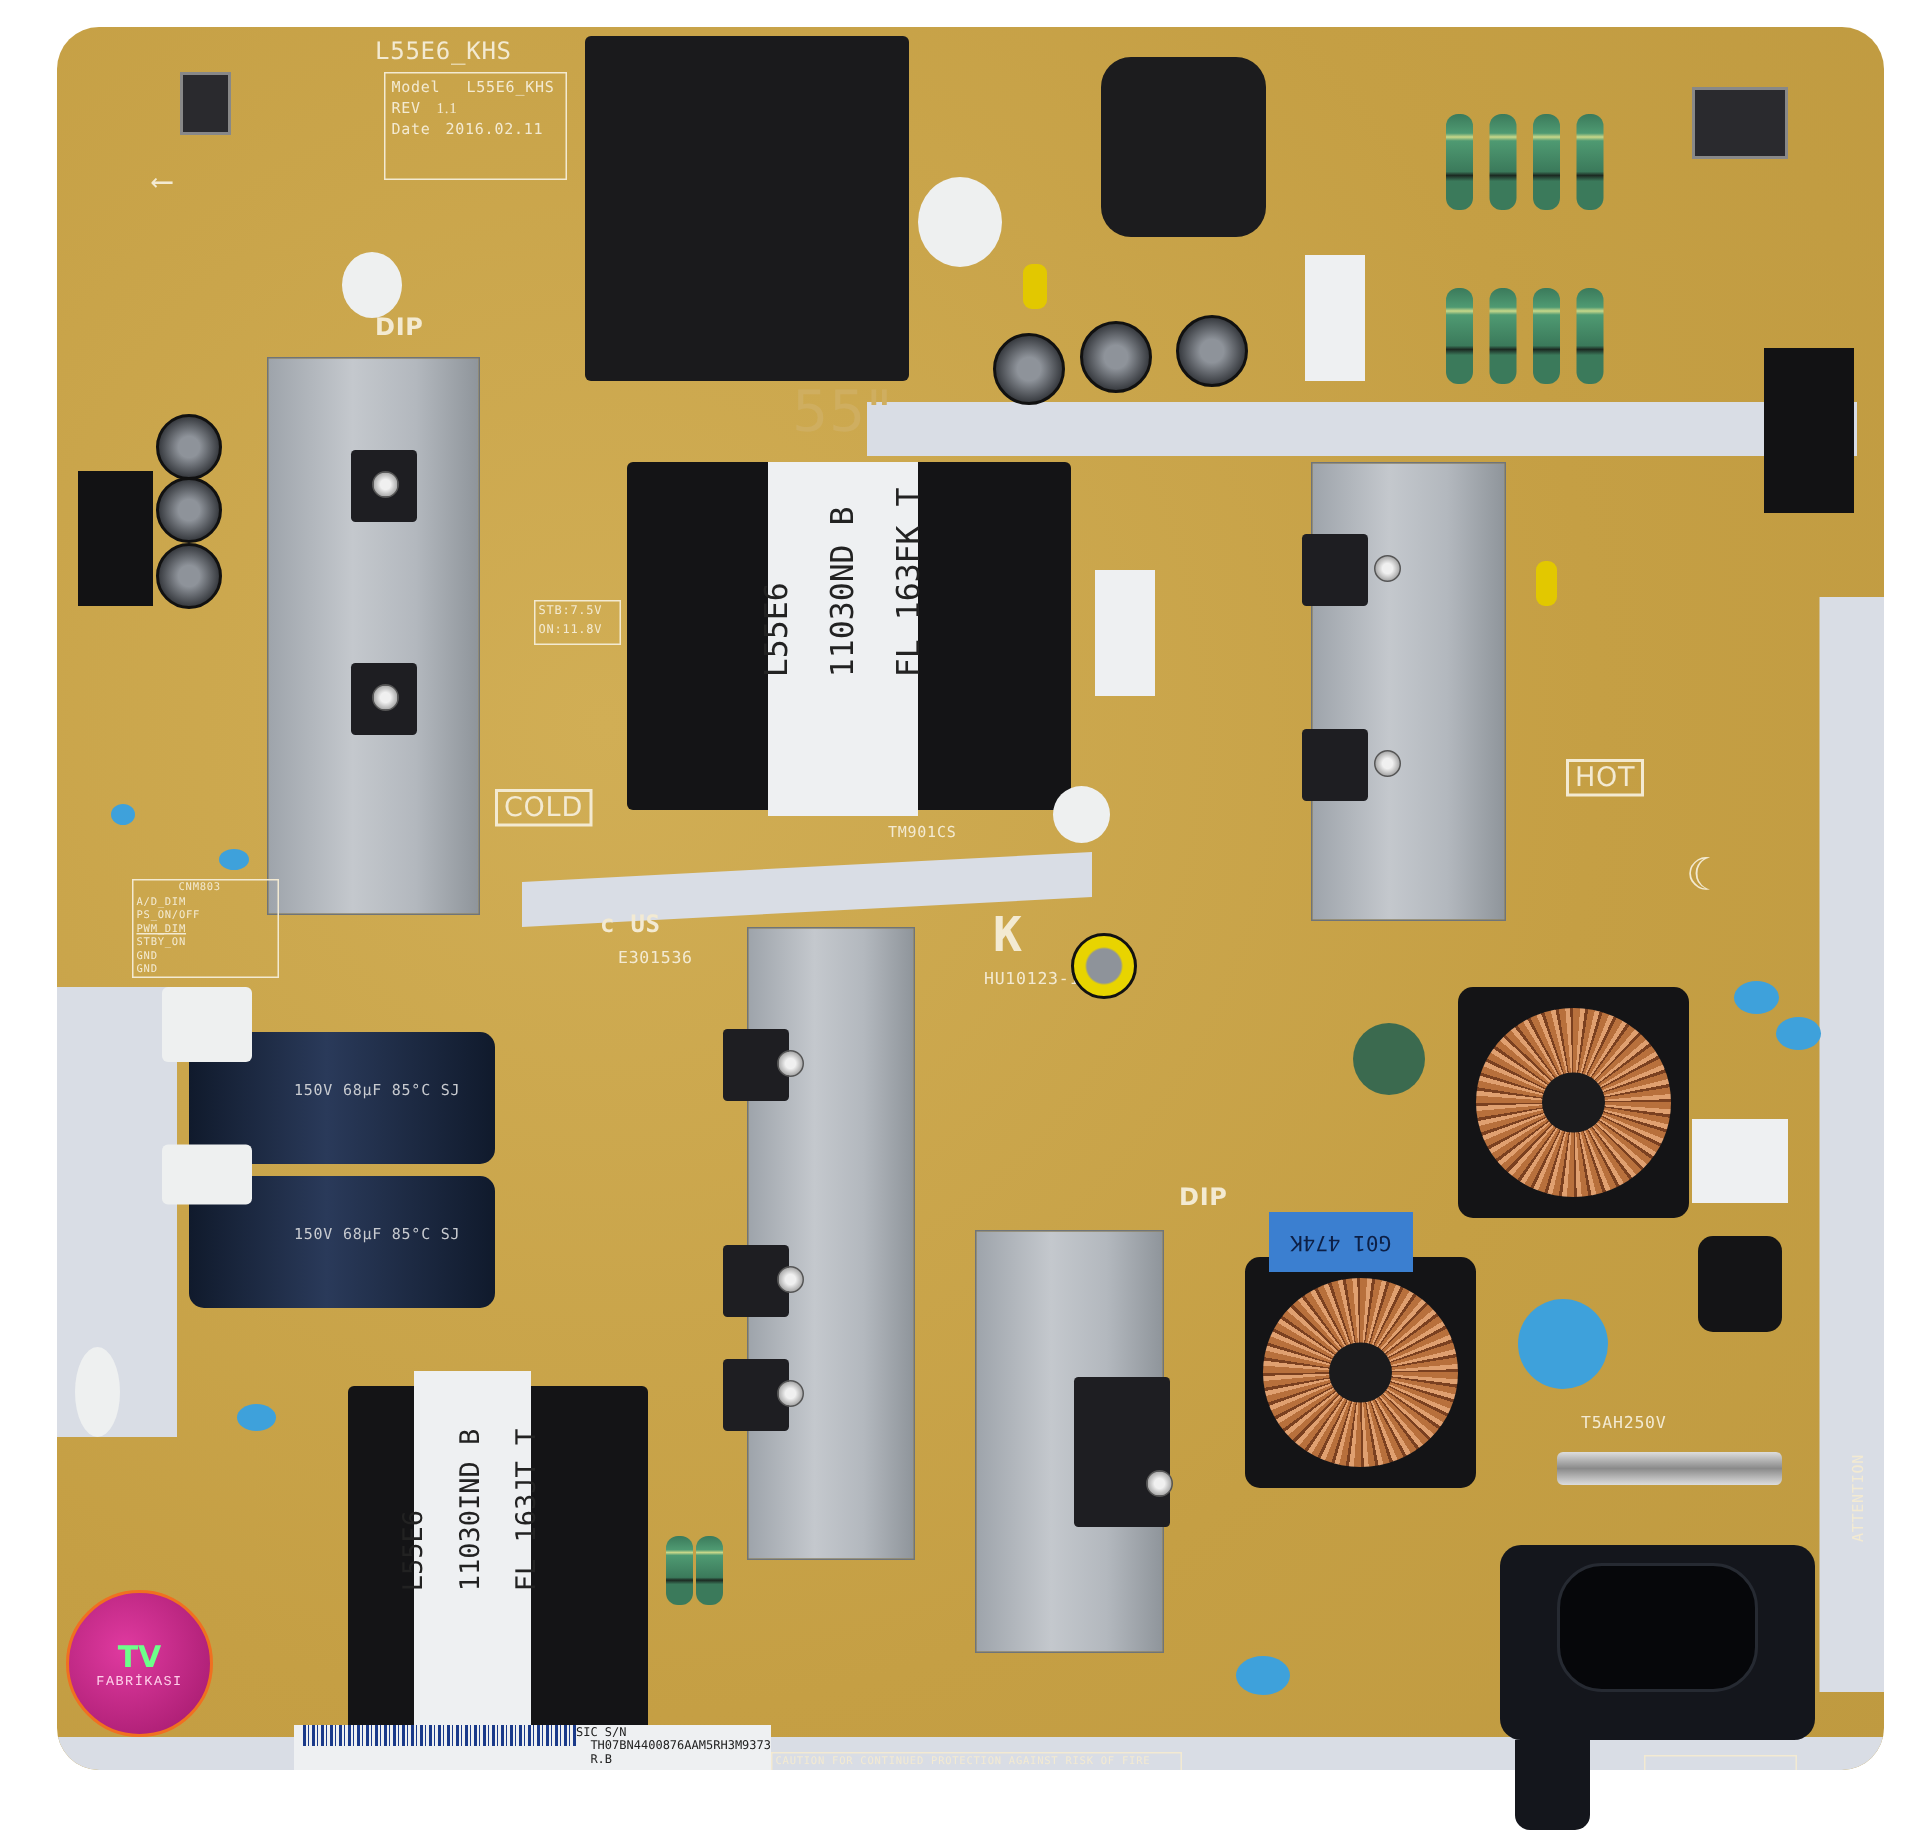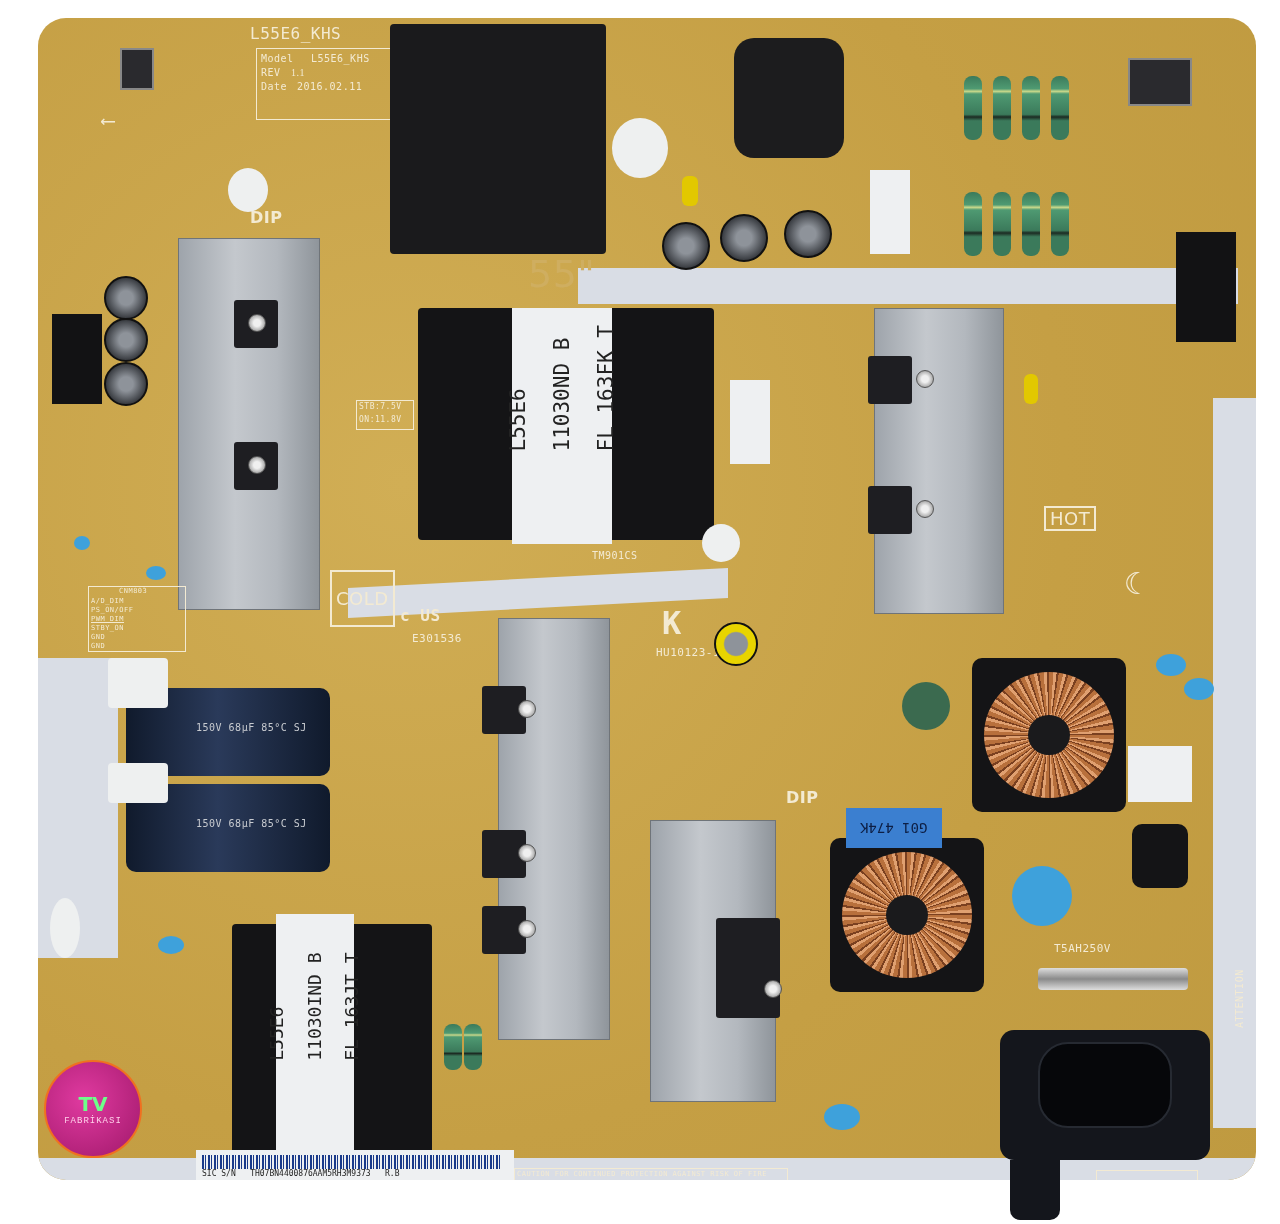--- a/index.html
+++ b/index.html
@@ -30,21 +30,21 @@
 
 <div class="board">
 
   <div class="lane" style="left:310px;top:560px;width:380px;height:30px;transform:skewY(-3deg);"></div>
   <div class="lane" style="left:540px;top:250px;width:660px;height:36px;"></div>
   <div class="lane" style="left:0;top:640px;width:80px;height:300px;"></div>
   <div class="lane" style="left:1175px;top:380px;width:43px;height:730px;"></div>
   <div class="lane" style="left:0;top:1140px;width:1218px;height:22px;"></div>
 
   <div class="silk" style="left:212px;top:6px;font-size:16px;">L55E6_KHS</div>
-  <div class="box" style="left:218px;top:30px;width:120px;height:70px;padding-left:28px;">
+  <div class="box" style="left:218px;top:30px;width:120px;height:70px;">
     <div class="silk" style="left:4px;top:4px;">Model</div>
     <div class="silk" style="left:54px;top:4px;">L55E6_KHS</div>
     <div class="silk" style="left:4px;top:18px;">REV</div>
     <div class="silk" style="left:34px;top:18px;font-family:Liberation Serif, serif;">1.1</div>
     <div class="silk" style="left:4px;top:32px;">Date</div>
     <div class="silk" style="left:40px;top:32px;text-align:center;">2016.02.11</div>
   </div>
 
   <div class="conn" style="left:82px;top:30px;width:30px;height:38px;background:#2a2a2e;border:2px solid #888;"></div>
   <div class="silk" style="left:64px;top:90px;font-size:20px;">⟵</div>
@@ -53,21 +53,21 @@
   <div class="cap-top" style="left:66px;top:258px;width:40px;height:40px;"></div>
   <div class="cap-top" style="left:66px;top:300px;width:40px;height:40px;"></div>
   <div class="cap-top" style="left:66px;top:344px;width:40px;height:40px;"></div>
 
   <div class="hs" style="left:140px;top:220px;width:140px;height:370px;"></div>
   <div class="to220" style="left:196px;top:282px;"></div>
   <div class="screw" style="left:210px;top:296px;"></div>
   <div class="to220" style="left:196px;top:424px;"></div>
   <div class="screw" style="left:210px;top:438px;"></div>
 
-  <div class="silk" style="left:292px;top:508px;font-size:18px;border:2px solid #f3ead2;padding:16px 4px;font-family:'DejaVu Sans',sans-serif;margin-top:44px;">COLD</div>
+  <div class="silk" style="left:292px;top:508px;font-size:18px;border:2px solid #f3ead2;padding:0 4px;font-family:'DejaVu Sans',sans-serif;">COLD</div>
 
   <div class="silk" style="left:212px;top:190px;font-size:16px;font-weight:bold;font-family:'DejaVu Sans',sans-serif;">DIP</div>
 
   <div class="xfmr" style="left:352px;top:6px;width:216px;height:230px;background:#1a1a1c;"></div>
   <div class="white-blob" style="left:574px;top:100px;width:56px;height:60px;"></div>
   <div class="white-blob" style="left:190px;top:150px;width:40px;height:44px;"></div>
   <div class="xfmr" style="left:696px;top:20px;width:110px;height:120px;border-radius:20px;background:#1c1c1e;"></div>
 
   <div class="silk" style="left:490px;top:234px;font-size:38px;font-family:'DejaVu Sans',sans-serif;color:#cfae60;">55"</div>
 
@@ -183,21 +183,21 @@
   <div class="silk" style="left:1016px;top:924px;font-size:11px;">T5AH250V</div>
   <div class="xlabel" style="left:1000px;top:950px;width:150px;height:22px;border-radius:4px;background:linear-gradient(180deg,#ddd,#8a8a8a,#ddd);"></div>
 
   <div class="conn" style="left:962px;top:1012px;width:210px;height:130px;border-radius:14px;background:#14161c;"></div>
   <div class="conn" style="left:1000px;top:1024px;width:130px;height:82px;border-radius:30px;background:#06070a;border:2px solid #262a32;"></div>
 
   <div class="box" style="left:1058px;top:1152px;width:100px;height:30px;"></div>
 
   <div class="silk" style="left:1196px;top:1010px;transform:rotate(-90deg);transform-origin:left top;font-size:10px;">ATTENTION</div>
 
-  <div class="xlabel" style="left:158px;top:1132px;width:312px;height:32px;flex-direction:column;align-items:flex-start;padding-left:6px;font-size:8px;">
+  <div class="xlabel" style="left:158px;top:1132px;width:312px;height:32px;flex-direction:row;align-items:flex-start;padding-left:6px;font-size:8px;">
     <div style="width:300px;height:14px;background:repeating-linear-gradient(90deg,#1a3a8a 0 2px,#eef0f2 2px 3px,#1a3a8a 3px 4px,#eef0f2 4px 6px);"></div>
     <div>
       <span>SIC S/N</span>
       &nbsp;&nbsp;<span>TH07BN4400876AAM5RH3M9373</span>
       &nbsp;&nbsp;<span>R.B</span>
     </div>
   </div>
 
   <div class="box" style="left:476px;top:1150px;width:272px;height:30px;">
     <div class="silk" style="left:2px;top:1px;font-size:7px;">CAUTION  FOR  CONTINUED  PROTECTION  AGAINST  RISK  OF  FIRE</div>

